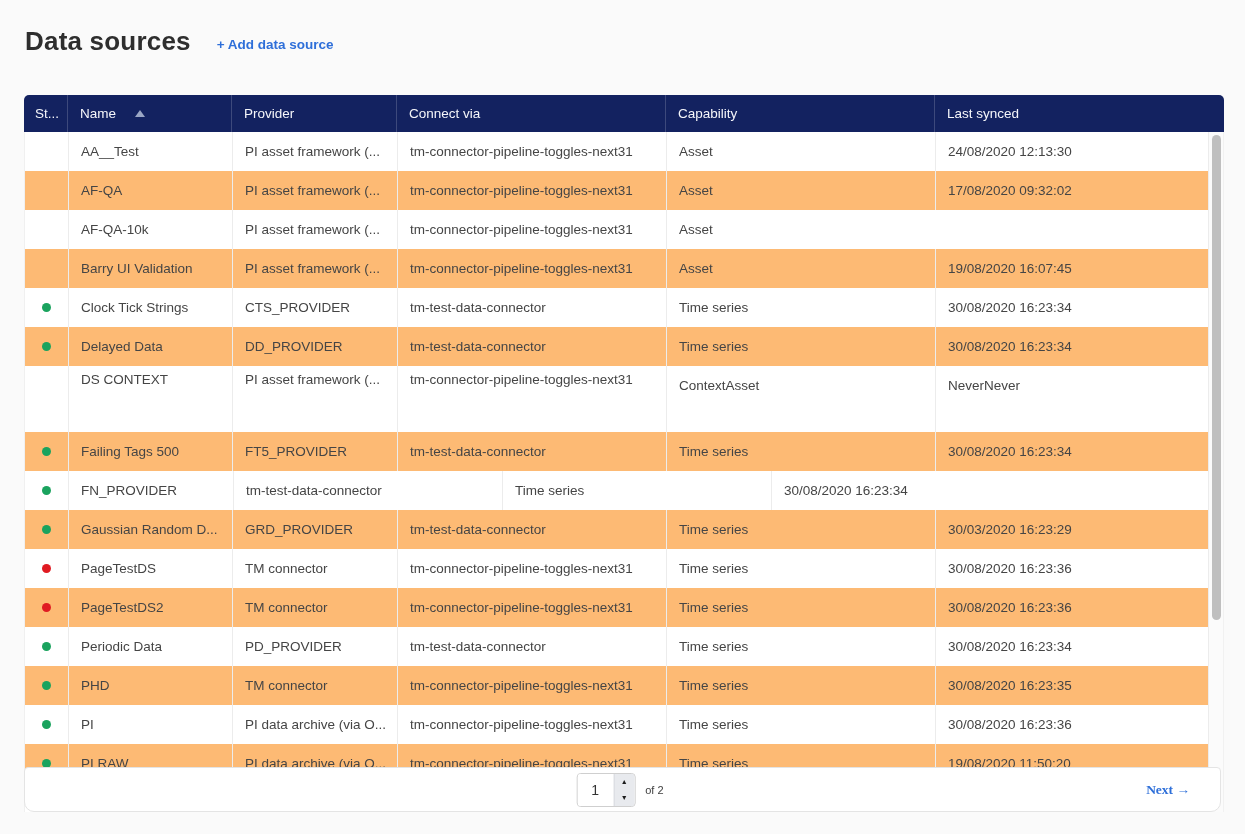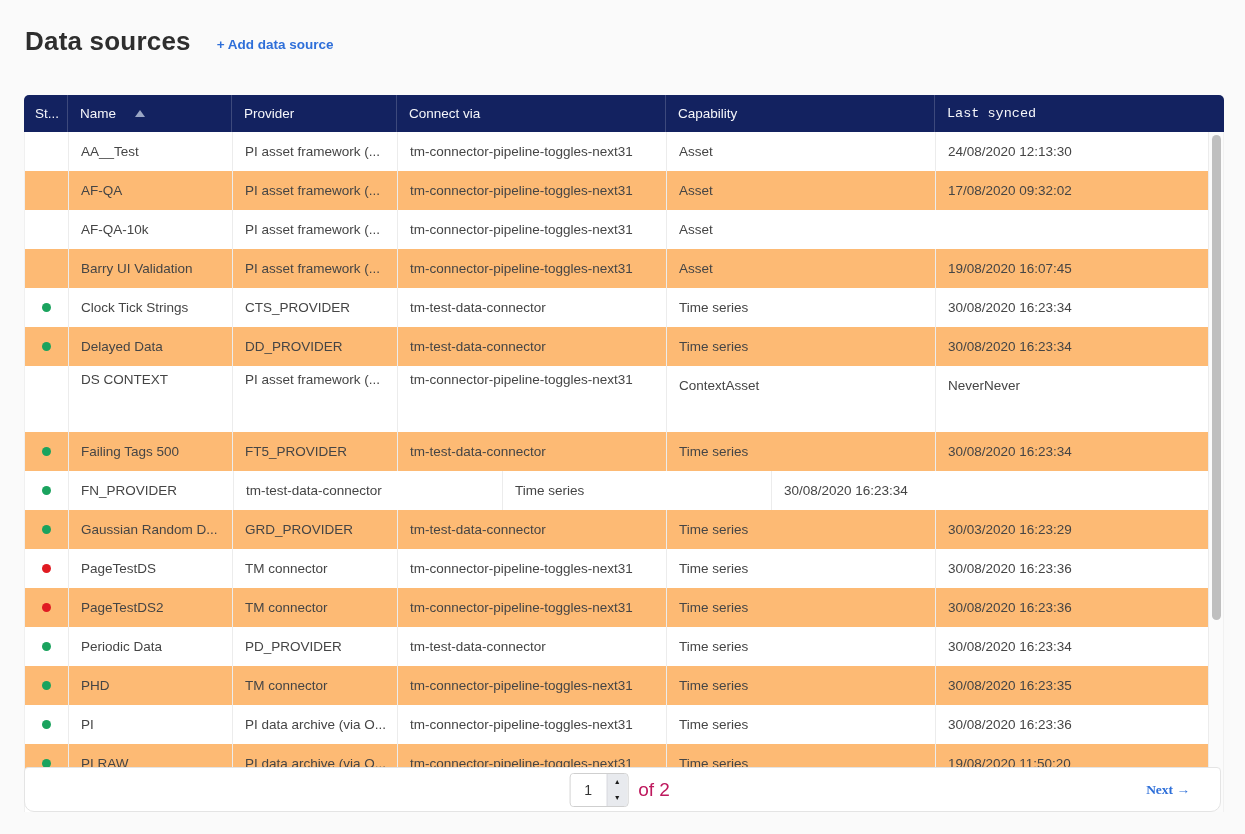--- a/index.html
+++ b/index.html
@@ -16,21 +16,21 @@
   .page-title { font-size:26px; font-weight:700; color:#2e2e2e; letter-spacing:.2px; }
   .add-link { font-size:13.5px; font-weight:600; color:#2e6fd9; text-decoration:none; cursor:pointer; margin-top:5px; }
 
   
   .table-wrap { position:absolute; left:24px; top:95px; width:1200px; height:717px; }
   .thead {
     display:flex; height:37px; background:#132260; color:#f5f6fa;
     border-radius:5px 5px 0 0; font-size:13.5px;
   }
   .th { display:flex; align-items:center; padding-left:12px; border-right:1px solid rgba(255,255,255,.18); }
-  .th:last-child { border-right:none;font-family:Liberation Mono, monospace; }
+  .th:last-child { border-right:none; }
   .sort-asc {
     display:inline-block; margin-left:19px;
     width:0; height:0; border-left:5px solid transparent; border-right:5px solid transparent;
     border-bottom:7px solid #9aa6c4;
   }
   .c-status { width:44px; }
   .c-name   { width:164px; }
   .c-prov   { width:165px; }
   .c-conn   { width:269px; }
   .c-cap    { width:269px; }
@@ -80,21 +80,21 @@
   }
   .page-input {
     width:36px; border:none; outline:none; text-align:center; font-size:14px;
     font-family:"Liberation Sans", sans-serif; color:#333; background:#fff;
   }
   .stepper { width:21px; background:#e8eaee; display:flex; flex-direction:column; border-left:1px solid #d9dbe0; }
   .step-btn {
     flex:1; border:none; background:transparent; cursor:pointer; font-size:7px; color:#1c1c1c;
     display:flex; align-items:center; justify-content:center; padding:0; line-height:1;
   }
-  .of-label { color:#be185d; font-size:19px; margin-left:10px; }
+  .of-label { color:#404040; font-size:11px; margin-left:10px; }
   .next-link {
     position:absolute; right:30px; color:#2e6fd9; font-size:13.5px; font-weight:600;
     text-decoration:none; cursor:pointer;font-family:Liberation Serif, serif;
   }
 </style>
 </head>
 <body>
 
 <div class="page-header">
   <h1 class="page-title">Data sources</h1>

